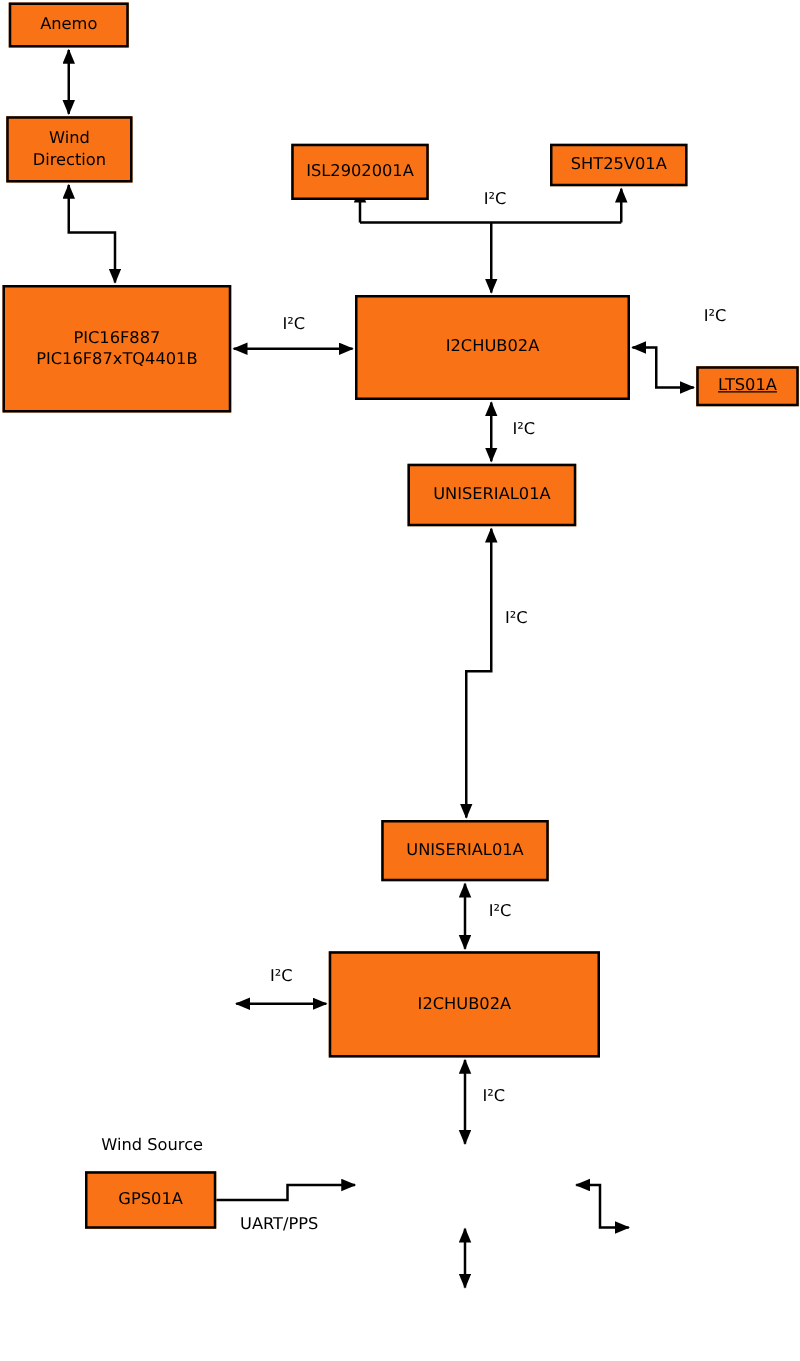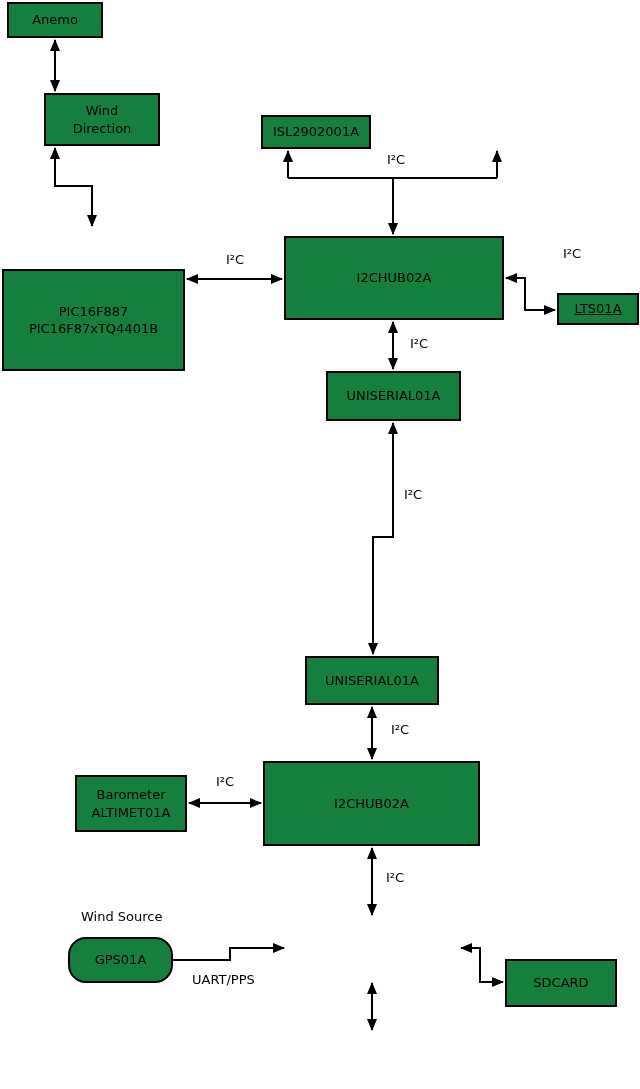--- a/index.html
+++ b/index.html
@@ -21,21 +21,21 @@
     width: 640px; height: 1089px;
     z-index: 1;
   }
   .wires line, .wires polyline {
     stroke: #000000;
     stroke-width: 2;
     fill: none;
   }
   .box {
     position: absolute;
-    background: #15803d;
+    background: #f97316;
     border: 2px solid #000000;
     display: flex;
     align-items: center;
     justify-content: center;
     text-align: center;
     font-size: 13px;
     line-height: 1.32;
     color: #000000;
     z-index: 2;
     white-space: pre-line;
@@ -44,31 +44,31 @@
     position: absolute;
     font-size: 13px;
     line-height: 1.2;
     color: #000000;
     z-index: 2;
     white-space: nowrap;
   }
 
   
   .b-anemo       { left: 7px;   top: 2px;    width: 96px;  height: 36px; }
-  .b-wind        { left: 5px;   top: 93px;   width: 116px; height: 53px; margin-left: 39px; }
-  .b-pic         { left: 2px;   top: 228px;  width: 183px; height: 102px; margin-top: 41px; }
-  .b-isl         { left: 233px; top: 115px;  width: 110px; height: 34px; margin-left: 28px; }
+  .b-wind        { left: 5px;   top: 93px;   width: 101px; height: 53px; }
+  .b-pic         { left: 2px;   top: 228px;  width: 183px; height: 102px; }
+  .b-isl         { left: 233px; top: 115px;  width: 110px; height: 45px; }
   .b-sht         { left: 440px; top: 115px;  width: 110px; height: 34px; }
   .b-hub1        { left: 284px; top: 236px;  width: 220px; height: 84px; }
   .b-lts         { left: 557px; top: 293px;  width: 82px;  height: 32px; text-decoration: underline; }
   .b-uniserial1  { left: 326px; top: 371px;  width: 135px; height: 50px; }
   .b-uniserial2  { left: 305px; top: 656px;  width: 134px; height: 49px; }
   .b-hub2        { left: 263px; top: 761px;  width: 217px; height: 85px; }
   .b-barometer   { left: 75px;  top: 775px;  width: 112px; height: 57px; }
-  .b-gps         { left: 68px;  top: 937px;  width: 105px; height: 46px; border-radius: 18px; }
+  .b-gps         { left: 68px;  top: 937px;  width: 105px; height: 46px; }
   .b-armpc       { left: 286px; top: 917px;  width: 173px; height: 64px; }
   .b-sdcard      { left: 505px; top: 959px;  width: 112px; height: 48px; }
   .b-usbeth      { left: 282px; top: 1032px; width: 180px; height: 56px; }
 
   
   .l-i2c-sensors    { left: 387px; top: 152px; }
   .l-i2c-pic-hub1   { left: 226px; top: 252px; }
   .l-i2c-hub1-lts   { left: 563px; top: 246px; }
   .l-i2c-hub1-uni1  { left: 410px; top: 336px; }
   .l-i2c-uni-link   { left: 404px; top: 487px; }
@@ -123,38 +123,36 @@
   <div class="box b-anemo">Anemo</div>
 
   <div class="box b-wind">Wind
 Direction</div>
 
   <div class="box b-pic">PIC16F887
 PIC16F87xTQ4401B</div>
 
   <div class="box b-isl">ISL2902001A</div>
 
+  <div class="box b-sht">SHT25V01A</div>
 
   <div class="box b-hub1">I2CHUB02A</div>
 
   <div class="box b-lts">LTS01A</div>
 
   <div class="box b-uniserial1">UNISERIAL01A</div>
 
   <div class="box b-uniserial2">UNISERIAL01A</div>
 
   <div class="box b-hub2">I2CHUB02A</div>
 
-  <div class="box b-barometer">Barometer
-ALTIMET01A</div>
 
   <div class="box b-gps">GPS01A</div>
 
 
-  <div class="box b-sdcard">SDCARD</div>
 
 
   <span class="lbl l-i2c-sensors">I²C</span>
 
   <span class="lbl l-i2c-pic-hub1">I²C</span>
 
   <span class="lbl l-i2c-hub1-lts">I²C</span>
 
   <span class="lbl l-i2c-hub1-uni1">I²C</span>
 

